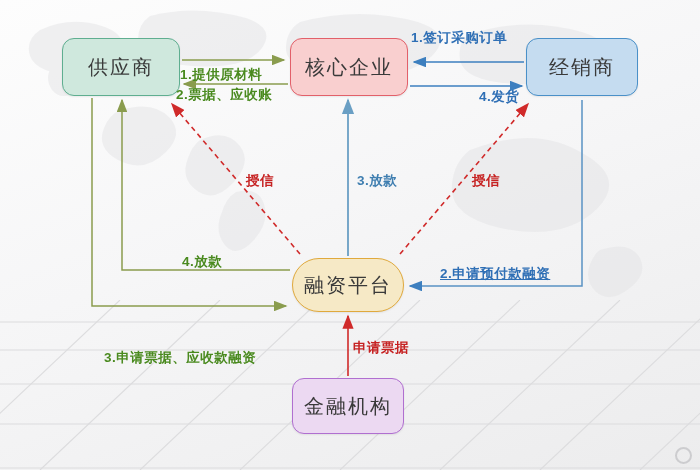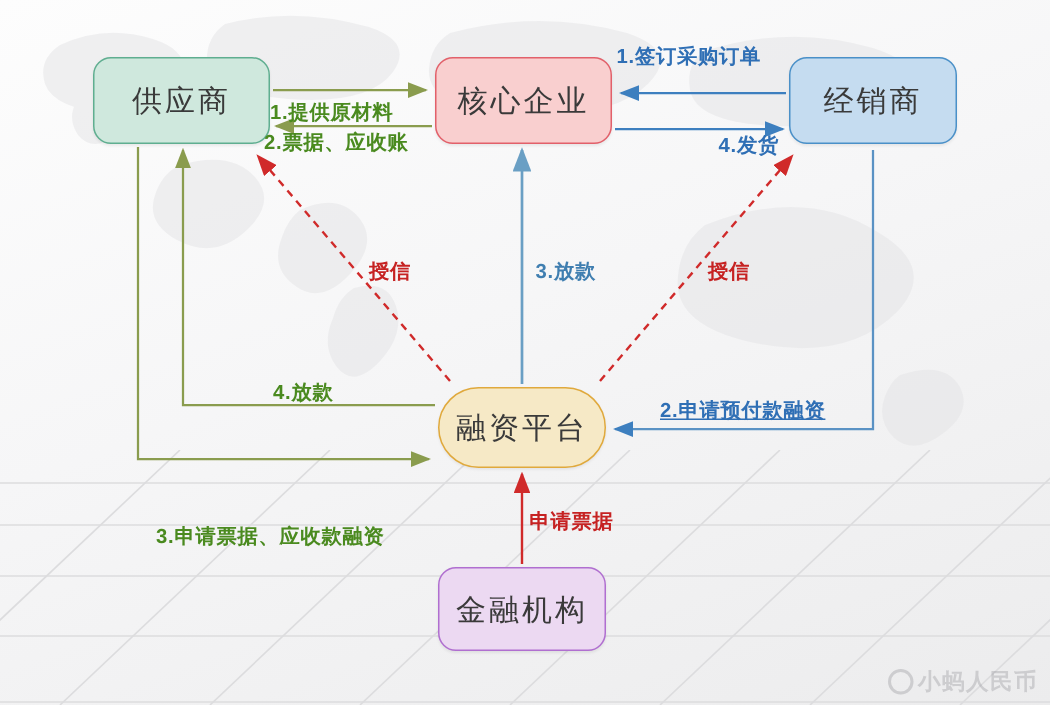--- a/index.html
+++ b/index.html
@@ -154,15 +154,14 @@
   <div class="edge-label" id="l-e5" style="left: 246px; top: 174px; color: rgb(198, 34, 34);">授信</div>
   <div class="edge-label" id="l-e6" style="left: 472px; top: 174px; color: rgb(198, 34, 34);">授信</div>
   <div class="edge-label" id="l-e7" style="left: 357px; top: 174px; color: rgb(63, 126, 176);">3.放款</div>
   <div class="edge-label" id="l-e8" style="left: 104px; top: 309px; color: rgb(74, 138, 31); margin-top: 42px;">3.申请票据、应收款融资</div>
   <div class="edge-label" id="l-e9" style="left: 182px; top: 255px; color: rgb(74, 138, 31);">4.放款</div>
   <div class="edge-label" id="l-e10" style="left: 440px; top: 267px; color: rgb(47, 111, 181); text-decoration: underline;">2.申请预付款融资</div>
   <div class="edge-label" id="l-e11" style="left: 353px; top: 341px; color: rgb(198, 34, 34);">申请票据</div>
 
   <div class="watermark">
     <span class="wm-badge"></span>
-    <span>小蚂人民币</span>
   </div>
 </div>
 
 </body></html>

